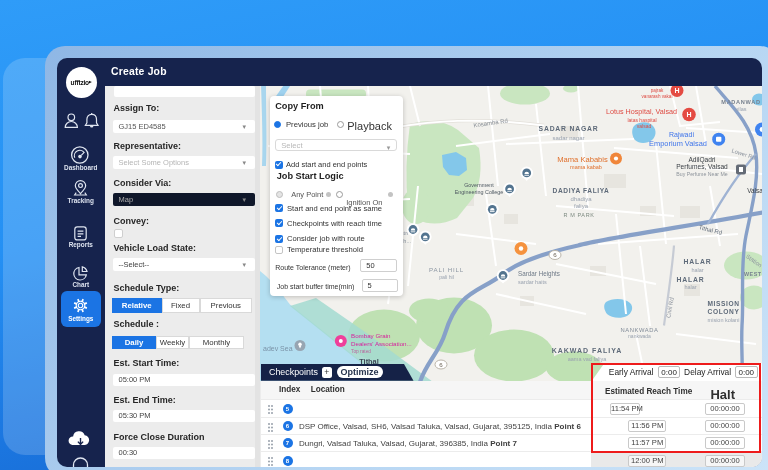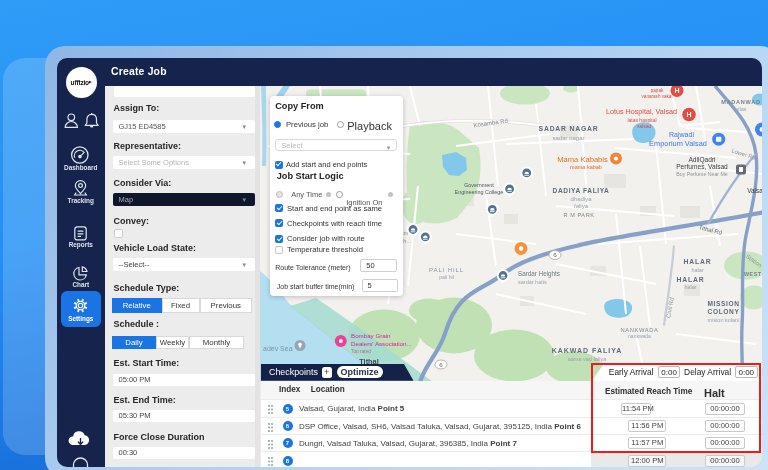--- a/index.html
+++ b/index.html
@@ -19,21 +19,21 @@
 .main{position:absolute;left:47.5px;top:28px;width:657.5px;height:381.5px;background:#ececec;overflow:hidden}
 
 .form{position:absolute;left:0;top:0;width:150px;height:100%;background:#ececec}
 .gutter{position:absolute;left:150px;top:0;width:5.5px;height:100%;background:#e3e3e3}
 .flabel{position:absolute;left:9px;font-size:9px;font-weight:700;color:#262626;white-space:nowrap}
 .finput{position:absolute;left:8px;width:142px;height:13px;background:#fff;border-radius:2px;
 font-size:7.5px;color:#555;line-height:13px;padding-left:6px;white-space:nowrap}
 .caret{position:absolute;right:7px;top:4px;width:5px;height:5px;color:#888;font-size:7px;line-height:5px}
 .seg{position:absolute;left:7.5px;display:flex;font-size:7.8px;text-align:center;font-weight:400}
 .seg div{border:1px solid #d9d9d9;background:#fff;color:#333;display:flex;align-items:center;justify-content:center}
-.seg div.on{background:#1b74e4;border-color:#1b74e4;color:#fff;font-weight:400}
+.seg div.on{background:#1b74e4;border-color:#1b74e4;color:#fff;font-weight:700}
 
 .map{position:absolute;left:155.5px;top:0;width:502px;height:295.5px;overflow:hidden;background:#f2f1ed}
 
 .panel{position:absolute;left:165.2px;top:10.5px;width:133.5px;height:200px;background:#fff;border-radius:4px;
 box-shadow:0 1px 5px rgba(0,0,0,.22);z-index:10;font-size:7.6px;color:#333}
 .p-abs{position:absolute;white-space:nowrap}
 .cb{position:absolute;width:8px;height:8px;border-radius:2px;background:#1b74e4}
 .cb:not(.off)::after{content:"";position:absolute;left:1.7px;top:1.9px;width:3.8px;height:1.9px;border-left:1.3px solid #fff;border-bottom:1.3px solid #fff;transform:rotate(-47deg)}
 .cb.off{background:#fff;border:1px solid #c4c4c4}
 .radio{position:absolute;width:7px;height:7px;border-radius:50%;background:#fff;border:1px solid #9a9a9a}
@@ -380,21 +380,21 @@
       <div class="p-abs" style="left:16.3px;top:23.5px;font-size:7.7px">Previous job</div>
       <div class="radio" style="left:67px;top:25px"></div>
       <div class="p-abs" style="left:77.6px;top:23.5px;font-size:11px">Playback</div>
       <div class="p-abs" style="left:5.5px;top:42.8px;width:122px;height:12.4px;border:1px solid #d9d9d9;border-radius:3px;
            font-size:7.7px;color:#b8b8b8;line-height:11px;padding-left:5px">Select
         <span style="position:absolute;right:6px;top:2px;color:#999;font-size:7px">▾</span></div>
       <div class="cb" style="left:4.9px;top:64.5px"></div>
       <div class="p-abs" style="left:16.3px;top:64px;font-size:7.5px">Add start and end points</div>
       <div class="p-abs" style="left:7px;top:74.5px;font-size:9.2px;font-weight:700;color:#1e1e1e">Job Start Logic</div>
       <div class="radio dis" style="left:6px;top:95.2px"></div>
-      <div class="p-abs" style="left:21.5px;top:94.2px;font-size:7.5px;color:#555">Any Time</div>
+      <div class="p-abs" style="left:21.5px;top:94.2px;font-size:7.5px;color:#555">Any Point</div>
       <div class="infodot" style="left:56.5px;top:96.2px"></div>
       <div class="radio" style="left:66px;top:95.2px"></div>
       <div class="p-abs" style="left:76.5px;top:102px;font-size:7.5px;color:#555">Ignition On</div>
       <div class="infodot" style="left:118.5px;top:96.2px"></div>
       <div class="cb" style="left:5.6px;top:108px"></div>
       <div class="p-abs" style="left:17.3px;top:107.7px;font-size:7.6px">Start and end point as same</div>
       <div class="cb" style="left:5.6px;top:123.4px"></div>
       <div class="p-abs" style="left:17.3px;top:123.1px;font-size:7.6px">Checkpoints with reach time</div>
       <div class="cb" style="left:5.6px;top:138.7px"></div>
       <div class="p-abs" style="left:17.3px;top:138.4px;font-size:7.6px">Consider job with route</div>
@@ -404,26 +404,25 @@
       <div class="p-abs" style="left:90.6px;top:163.1px;width:37px;height:12.8px;border:1px solid #cfcfcf;border-radius:2px;font-size:7.5px;line-height:12px;padding-left:5px">50</div>
       <div class="p-abs" style="left:7.1px;top:187.1px;font-size:7px">Job start buffer time(min)</div>
       <div class="p-abs" style="left:91.9px;top:183.1px;width:36px;height:12.8px;border:1px solid #cfcfcf;border-radius:2px;font-size:7.5px;line-height:12px;padding-left:5px">5</div>
     </div>
 
     <div class="table">
       <div style="position:absolute;left:0;top:0;width:100%;height:18px;background:#f6f6f6"></div>
       <div class="th" style="left:18px;top:4.5px">Index</div>
       <div class="th" style="left:49.7px;top:4.5px">Location</div>
       <div class="th" style="left:344px;top:6px;width:86px;text-align:center;font-size:8.2px">Estimated Reach Time</div>
-      <div class="th" style="left:443px;top:6px;width:40px;text-align:left;font-size:11px">Halt</div>
+      <div class="th" style="left:434px;top:6px;width:40px;text-align:right;font-size:13px">Halt</div>
       <div class="row" style="top:18.5px">
         <div class="dots"></div>
             <div class="numc">5</div>
-        <div class="loc">Valsad, Gujarat, India <b>Point 5</b></div>
-        <div class="tbox" style="left:360px;top:2.6px;width:30px">11:54 PM</div>
+        <div class="tbox" style="left:349px;top:2.6px;width:30px">11:54 PM</div>
         <div class="tbox" style="left:444px;top:2.6px;width:40px">00:00:00</div>
       </div>
       <div class="row" style="top:35.8px">
         <div class="dots"></div>
             <div class="numc">6</div>
         <div class="loc">DSP Office, Valsad, SH6, Valsad Taluka, Valsad, Gujarat, 395125, India <b>Point 6</b></div>
         <div class="tbox" style="left:367.3px;top:2.6px;width:38px">11:56 PM</div>
         <div class="tbox" style="left:444px;top:2.6px;width:40px">00:00:00</div>
       </div>
       <div class="row" style="top:53.1px">

